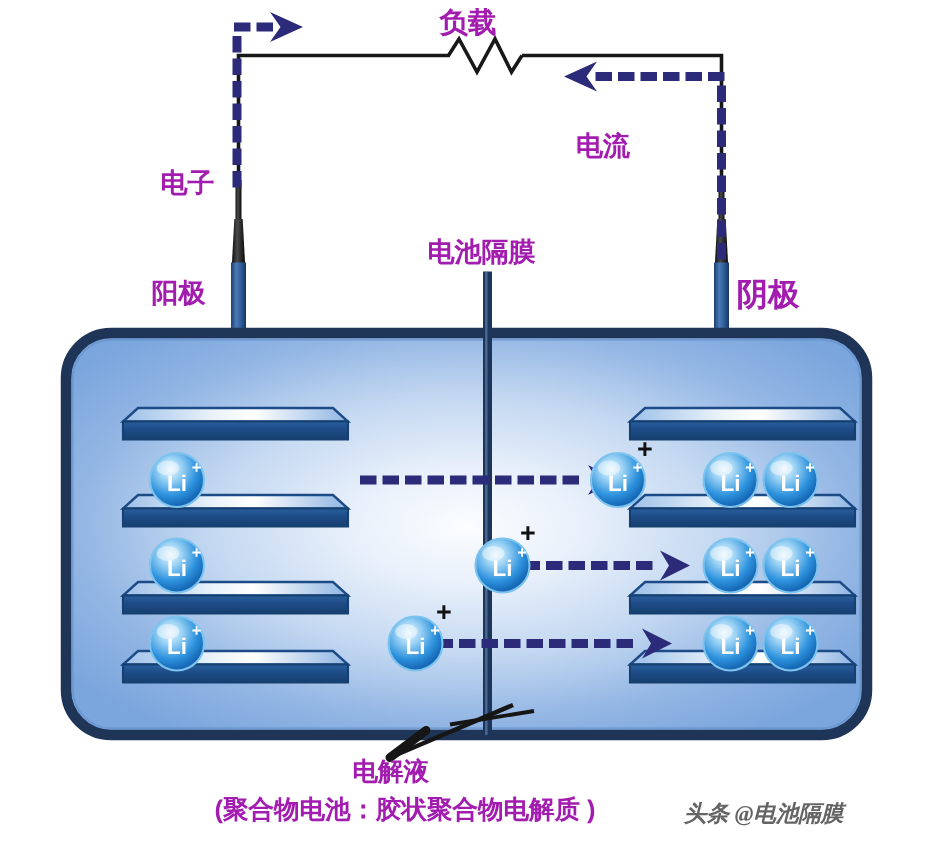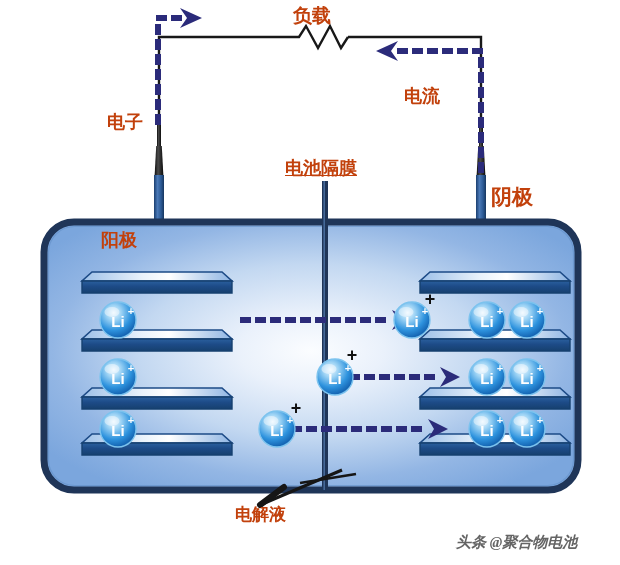--- a/index.html
+++ b/index.html
@@ -6,27 +6,27 @@
   body{
     width:620px;height:565px;position:relative;overflow:hidden;
     font-family:"Liberation Sans","DejaVu Sans",sans-serif;
     color:#111;
   }
   #stage{position:absolute;left:0;top:0;width:620px;height:565px;}
   svg.layer{position:absolute;left:0;top:0;width:620px;height:565px;overflow:visible;}
   .lbl{
     position:absolute;white-space:nowrap;
     font-family:"Liberation Sans","DejaVu Sans",sans-serif;
-    color:#c2410c;line-height:1;
+    color:#a21caf;line-height:1;
   }
   .lbl-load{left:293px;top:6px;font-size:19px;font-weight:700;}
   .lbl-electron{left:107px;top:113px;font-size:18px;font-weight:700;}
-  .lbl-current{left:404px;top:88px;font-size:18px;font-weight:700;font-family:Liberation Mono, monospace;}
-  .lbl-sep{left:285px;top:159px;font-size:18px;font-weight:700;text-decoration:underline;}
-  .lbl-anode{left:101px;top:186px;font-size:18px;font-weight:700;margin-top:45px;}
+  .lbl-current{left:384px;top:88px;font-size:18px;font-weight:700;}
+  .lbl-sep{left:285px;top:159px;font-size:18px;font-weight:700;}
+  .lbl-anode{left:101px;top:186px;font-size:18px;font-weight:700;}
   .lbl-cathode{left:491px;top:186px;font-size:21px;font-weight:700;}
   .lbl-electrolyte{left:235px;top:506px;font-size:17px;font-weight:700;}
   .lbl-caption{left:143px;top:531px;font-size:17px;font-weight:700;}
   .watermark{
     position:absolute;left:456px;top:533px;font-size:15px;
     color:#4a4a4a;font-weight:700;font-style:italic;opacity:.85;
     font-family:"Liberation Serif","DejaVu Serif",serif;
   }
 </style>
 </head>
@@ -254,15 +254,16 @@
     </g>
   </svg>
 
   <div class="lbl lbl-load">负载</div>
   <div class="lbl lbl-electron">电子</div>
   <div class="lbl lbl-current">电流</div>
   <div class="lbl lbl-sep">电池隔膜</div>
   <div class="lbl lbl-anode">阳极</div>
   <div class="lbl lbl-cathode">阴极</div>
   <div class="lbl lbl-electrolyte">电解液</div>
-  <div class="watermark">头条 @聚合物电池</div>
+  <div class="lbl lbl-caption">(聚合物电池：胶状聚合物电解质 )</div>
+  <div class="watermark">头条 @电池隔膜</div>
 
 </div>
 
 </body></html>

